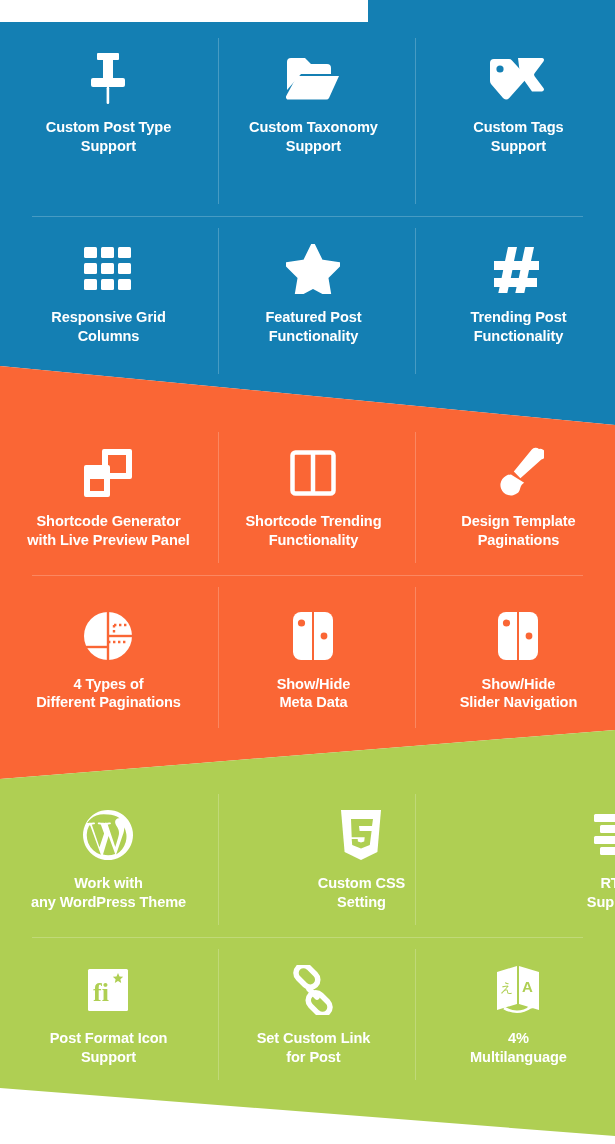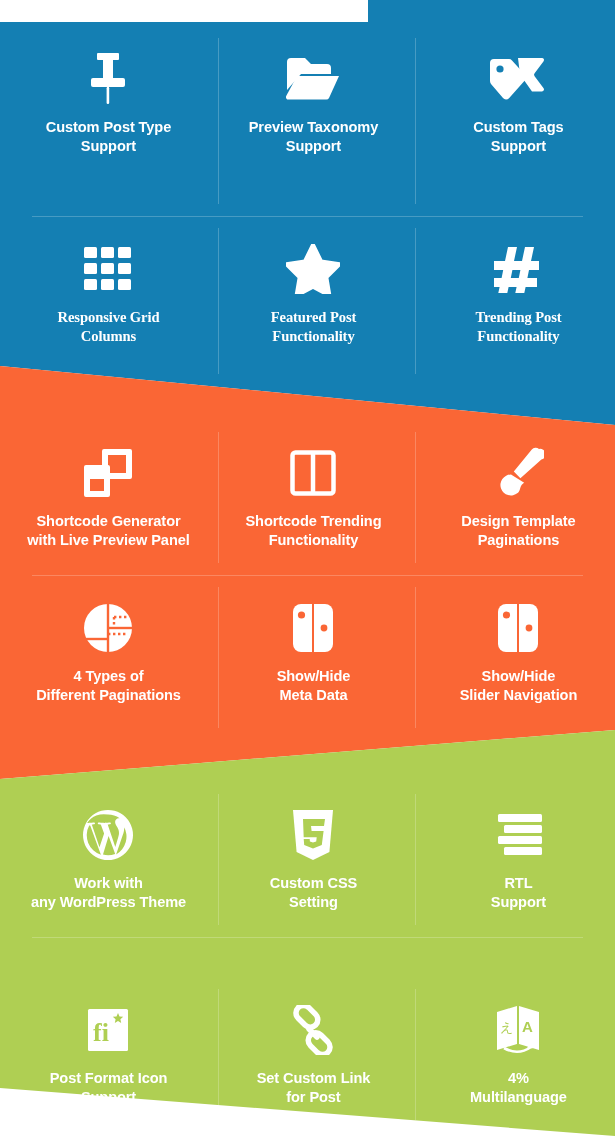--- a/index.html
+++ b/index.html
@@ -118,42 +118,42 @@
 
         <div class="cell">
           <div class="icon-wrap">
             <svg width="56" height="46" viewBox="0 0 56 46">
               <g fill="#fff">
                 <path d="M2 6 a4 4 0 0 1 4 -4 h14 l6 6 h16 a4 4 0 0 1 4 4 v6 h-30 l-14 16 z"></path>
                 <path d="M12 20 h42 l-10 22 a3 3 0 0 1 -2.6 1.6 h-38 a2.5 2.5 0 0 1 -2.2 -3.6 z"></path>
               </g>
             </svg>
           </div>
-          <div class="label">Preview Taxonomy
+          <div class="label">Custom Taxonomy
 Support</div>
         </div>
 
         <div class="cell">
           <div class="icon-wrap">
             <svg width="60" height="46" viewBox="0 0 60 46">
               <g fill="#fff">
                 <path d="M30 2 l24 0 a2 2 0 0 1 1.6 3.2 l-9 12 a2.4 2.4 0 0 0 0 3 l9 12 a2 2 0 0 1 -1.6 3.2 l-10 0 l-12 -17 z" opacity="1"></path>
                 <path d="M6 3 a4 4 0 0 0 -4 4 l0 18 a5 5 0 0 0 1 3 l12 14 a4 4 0 0 0 6 0.2 l16 -18 a4 4 0 0 0 0 -5.4 l-13 -14.4 a4 4 0 0 0 -3 -1.4 z"></path>
                 <circle cx="12" cy="13" r="3.6" fill="#147FB3"></circle>
               </g>
             </svg>
           </div>
           <div class="label">Custom Tags
 Support</div>
         </div>
       </div>
 
       <div class="hline" style="top:190px;"></div>
 
-      <div class="row" style="height:170px;font-family:Liberation Serif, serif;">
+      <div class="row" style="height:170px;">
         <div class="vline" style="left:218px;"></div>
         <div class="vline" style="left:415px;"></div>
 
         <div class="cell">
           <div class="icon-wrap">
             <svg width="48" height="44" viewBox="0 0 48 44">
               <g fill="#fff">
                 <rect x="0" y="0" width="13" height="11" rx="1.5"></rect>
                 <rect x="17" y="0" width="13" height="11" rx="1.5"></rect>
                 <rect x="34" y="0" width="13" height="11" rx="1.5"></rect>
@@ -241,21 +241,21 @@
               </g>
             </svg>
           </div>
           <div class="label">Design Template
 Paginations</div>
         </div>
       </div>
 
       <div class="hline" style="top:155px;"></div>
 
-      <div class="row" style="height:165px;">
+      <div class="row" style="height:165px;align-items:center;">
         <div class="vline" style="left:218px;"></div>
         <div class="vline" style="left:415px;"></div>
 
         <div class="cell">
           <div class="icon-wrap">
             <svg width="50" height="50" viewBox="0 0 50 50">
               <g>
                 <circle cx="25" cy="25" r="24" fill="#fff"></circle>
                 <g stroke="#FA6635" stroke-width="2.4" fill="none">
                   <line x1="25" y1="1" x2="25" y2="49"></line>
@@ -302,21 +302,21 @@
 Slider Navigation</div>
         </div>
       </div>
 
     </div>
   </div>
 
   <div class="section" id="sec-green">
     <div class="rows">
 
-      <div class="row" style="height:155px;">
+      <div class="row" style="height:155px;gap:48px;">
         <div class="vline" style="left:218px;"></div>
         <div class="vline" style="left:415px;"></div>
 
         <div class="cell">
           <div class="icon-wrap">
             <svg width="52" height="52" viewBox="0 0 52 52">
               <g fill="#fff">
                 <path d="M26 1 a25 25 0 1 0 0.01 0 z M26 5.6 a20.4 20.4 0 0 1 11.6 3.6 c-0.3 0 -0.6 0 -0.9 0
                          c-2.1 0 -3.6 1.8 -3.6 3.8 c0 1.8 1 3.3 2.1 5.1 c0.8 1.4 1.8 3.3 1.8 6 c0 1.8 -0.7 4 -1.6 7
                          l-2.1 7 l-7.6 -22.6 c1.3 -0.1 2.4 -0.2 2.4 -0.2 c1.1 -0.1 1 -1.8 -0.1 -1.7 c0 0 -3.5 0.3 -5.7 0.3
@@ -357,21 +357,21 @@
               </g>
             </svg>
           </div>
           <div class="label">RTL
 Support</div>
         </div>
       </div>
 
       <div class="hline" style="top:155px;"></div>
 
-      <div class="row" style="height:155px;margin-top:40px;">
+      <div class="row" style="height:155px;">
         <div class="vline" style="left:218px;"></div>
         <div class="vline" style="left:415px;"></div>
 
         <div class="cell">
           <div class="icon-wrap">
             <svg width="44" height="46" viewBox="0 0 44 46">
               <rect x="2" y="2" width="40" height="42" rx="1.5" fill="#fff"></rect>
               <g fill="#AFCF53" font-family="'Liberation Serif', serif" font-weight="bold">
                 <text x="7" y="34" font-size="26">fi</text>
               </g>

